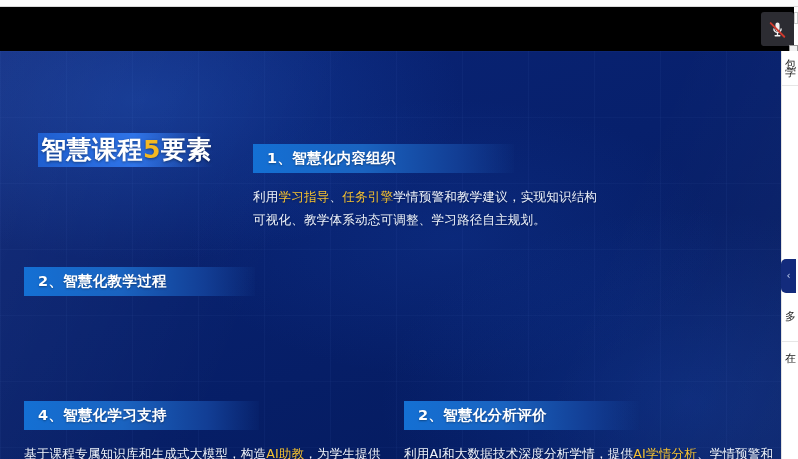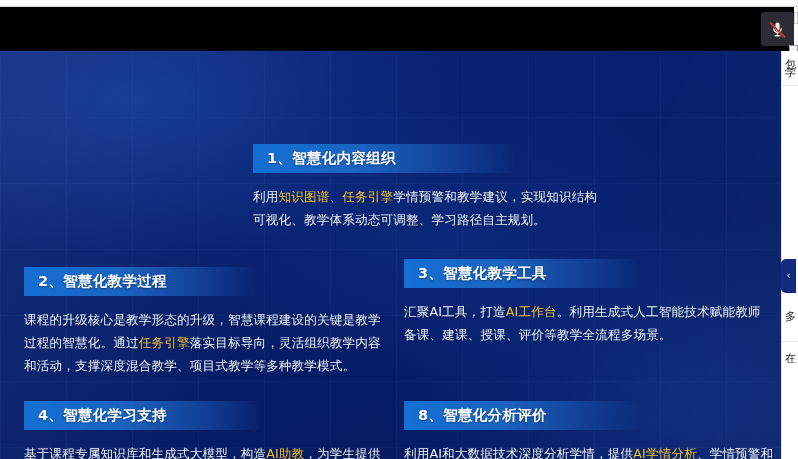--- a/index.html
+++ b/index.html
@@ -217,43 +217,41 @@
       <path d="M3.4 3.9 20.6 21.1" stroke="#d03a2e" stroke-width="2.4" stroke-linecap="round"></path>
     </svg>
   </div>
 
   <div class="nub-a"></div>
   <div class="nub-b"></div>
 
   <div class="slide">
     <div class="slide-inner">
 
+      <div class="main-title">
+        <span class="hl-band"><span>智慧课程</span><span class="num5">5</span><span>要素</span></span>
+      </div>
 
       <div class="card" id="card-1">
         <div class="card-head">1、智慧化内容组织</div>
-        <div class="card-body"><span>利用</span><span class="kw">知识图谱</span><span>、</span><span class="kw">任务引擎</span><span>学情预警和教学建议，实现知识结构可视化、教学体系动态可调整、学习路径自主规划。</span></div>
+        <div class="card-body"><span>利用</span><span class="kw">学习指导</span><span>、</span><span class="kw">任务引擎</span><span>学情预警和教学建议，实现知识结构可视化、教学体系动态可调整、学习路径自主规划。</span></div>
       </div>
 
       <div class="card" id="card-2">
         <div class="card-head">2、智慧化教学过程</div>
-        <div class="card-body"><span>课程的升级核心是教学形态的升级，智慧课程建设的关键是教学过程的智慧化。通过</span><span class="kw">任务引擎</span><span>落实目标导向，灵活组织教学内容和活动，支撑深度混合教学、项目式教学等多种教学模式。</span></div>
-      </div>
-
-      <div class="card" id="card-3">
-        <div class="card-head">3、智慧化教学工具</div>
-        <div class="card-body"><span>汇聚AI工具，打造</span><span class="kw">AI工作台</span><span>。利用生成式人工智能技术赋能教师备课、建课、授课、评价等教学全流程多场景。</span></div>
-      </div>
+      </div>
+
 
       <div class="card" id="card-4">
         <div class="card-head">4、智慧化学习支持</div>
         <div class="card-body"><span>基于课程专属知识库和生成式大模型，构造</span><span class="kw">AI助教</span><span>，为学生提供即时答疑、学习指导、资源推荐、学习提醒等支持伴学服务。</span></div>
       </div>
 
       <div class="card" id="card-5">
-        <div class="card-head">8、智慧化分析评价</div>
+        <div class="card-head">2、智慧化分析评价</div>
         <div class="card-body"><span>利用AI和大数据技术深度分析学情，提供</span><span class="kw">AI学情分析</span><span>、学情预警和教学建议，为个性化教学提供支撑，助力课程目标达成度评价和教学研究。</span></div>
       </div>
 
     </div>
   </div>
 
   <div class="handle-right">
     <span class="chev">‹</span>
   </div>
 

